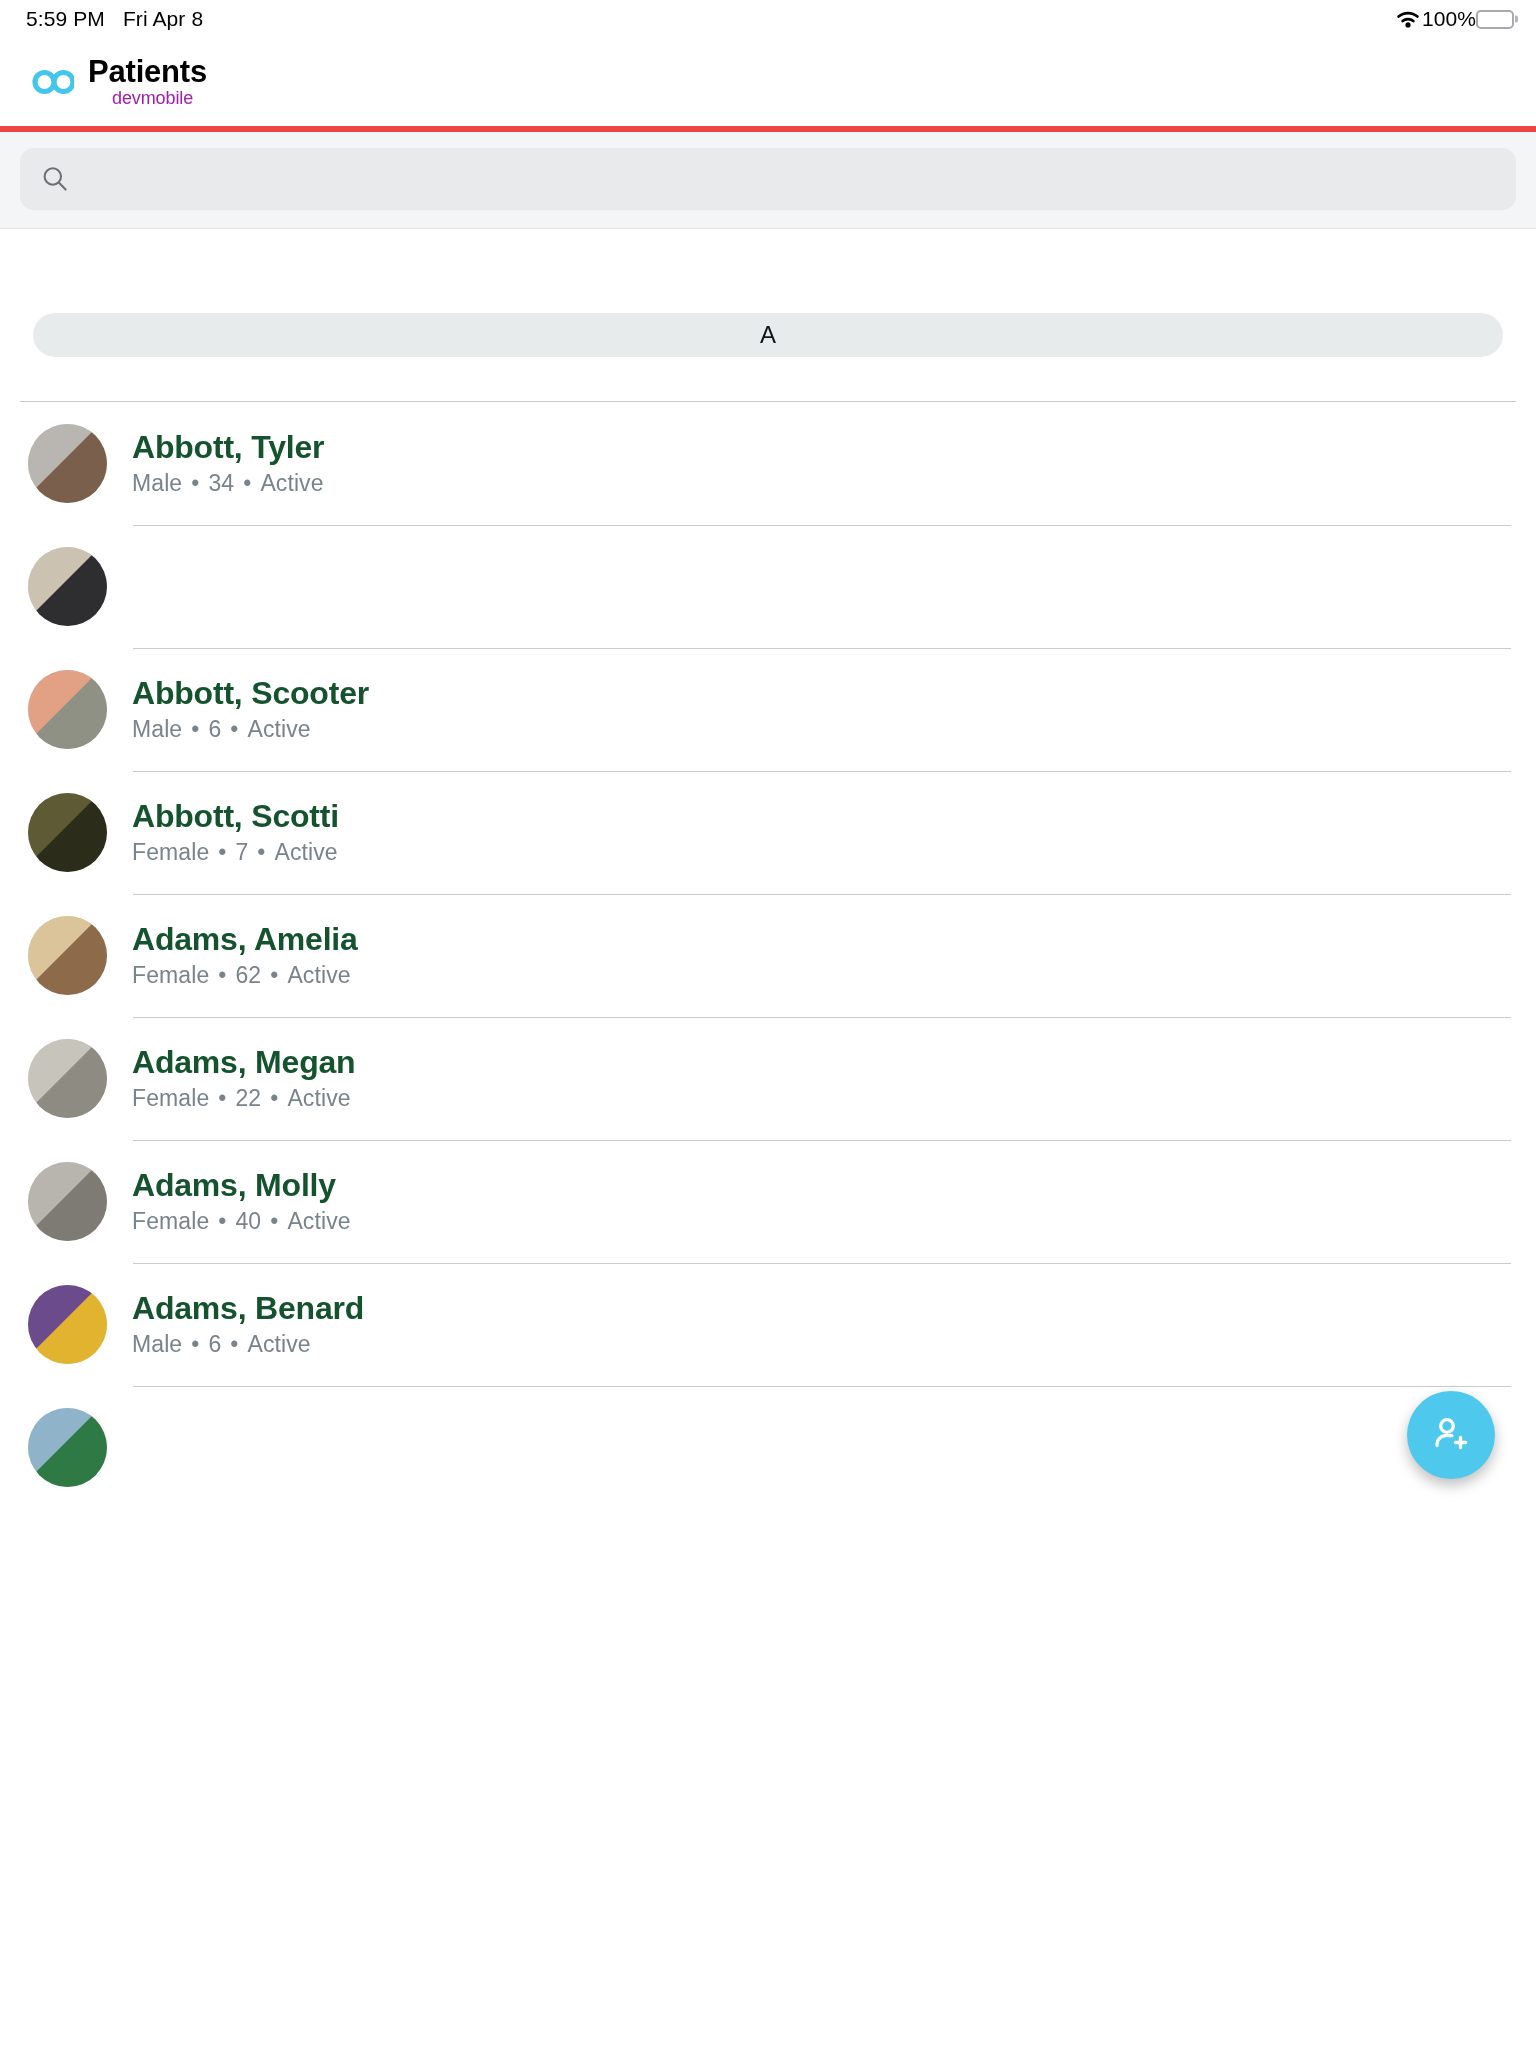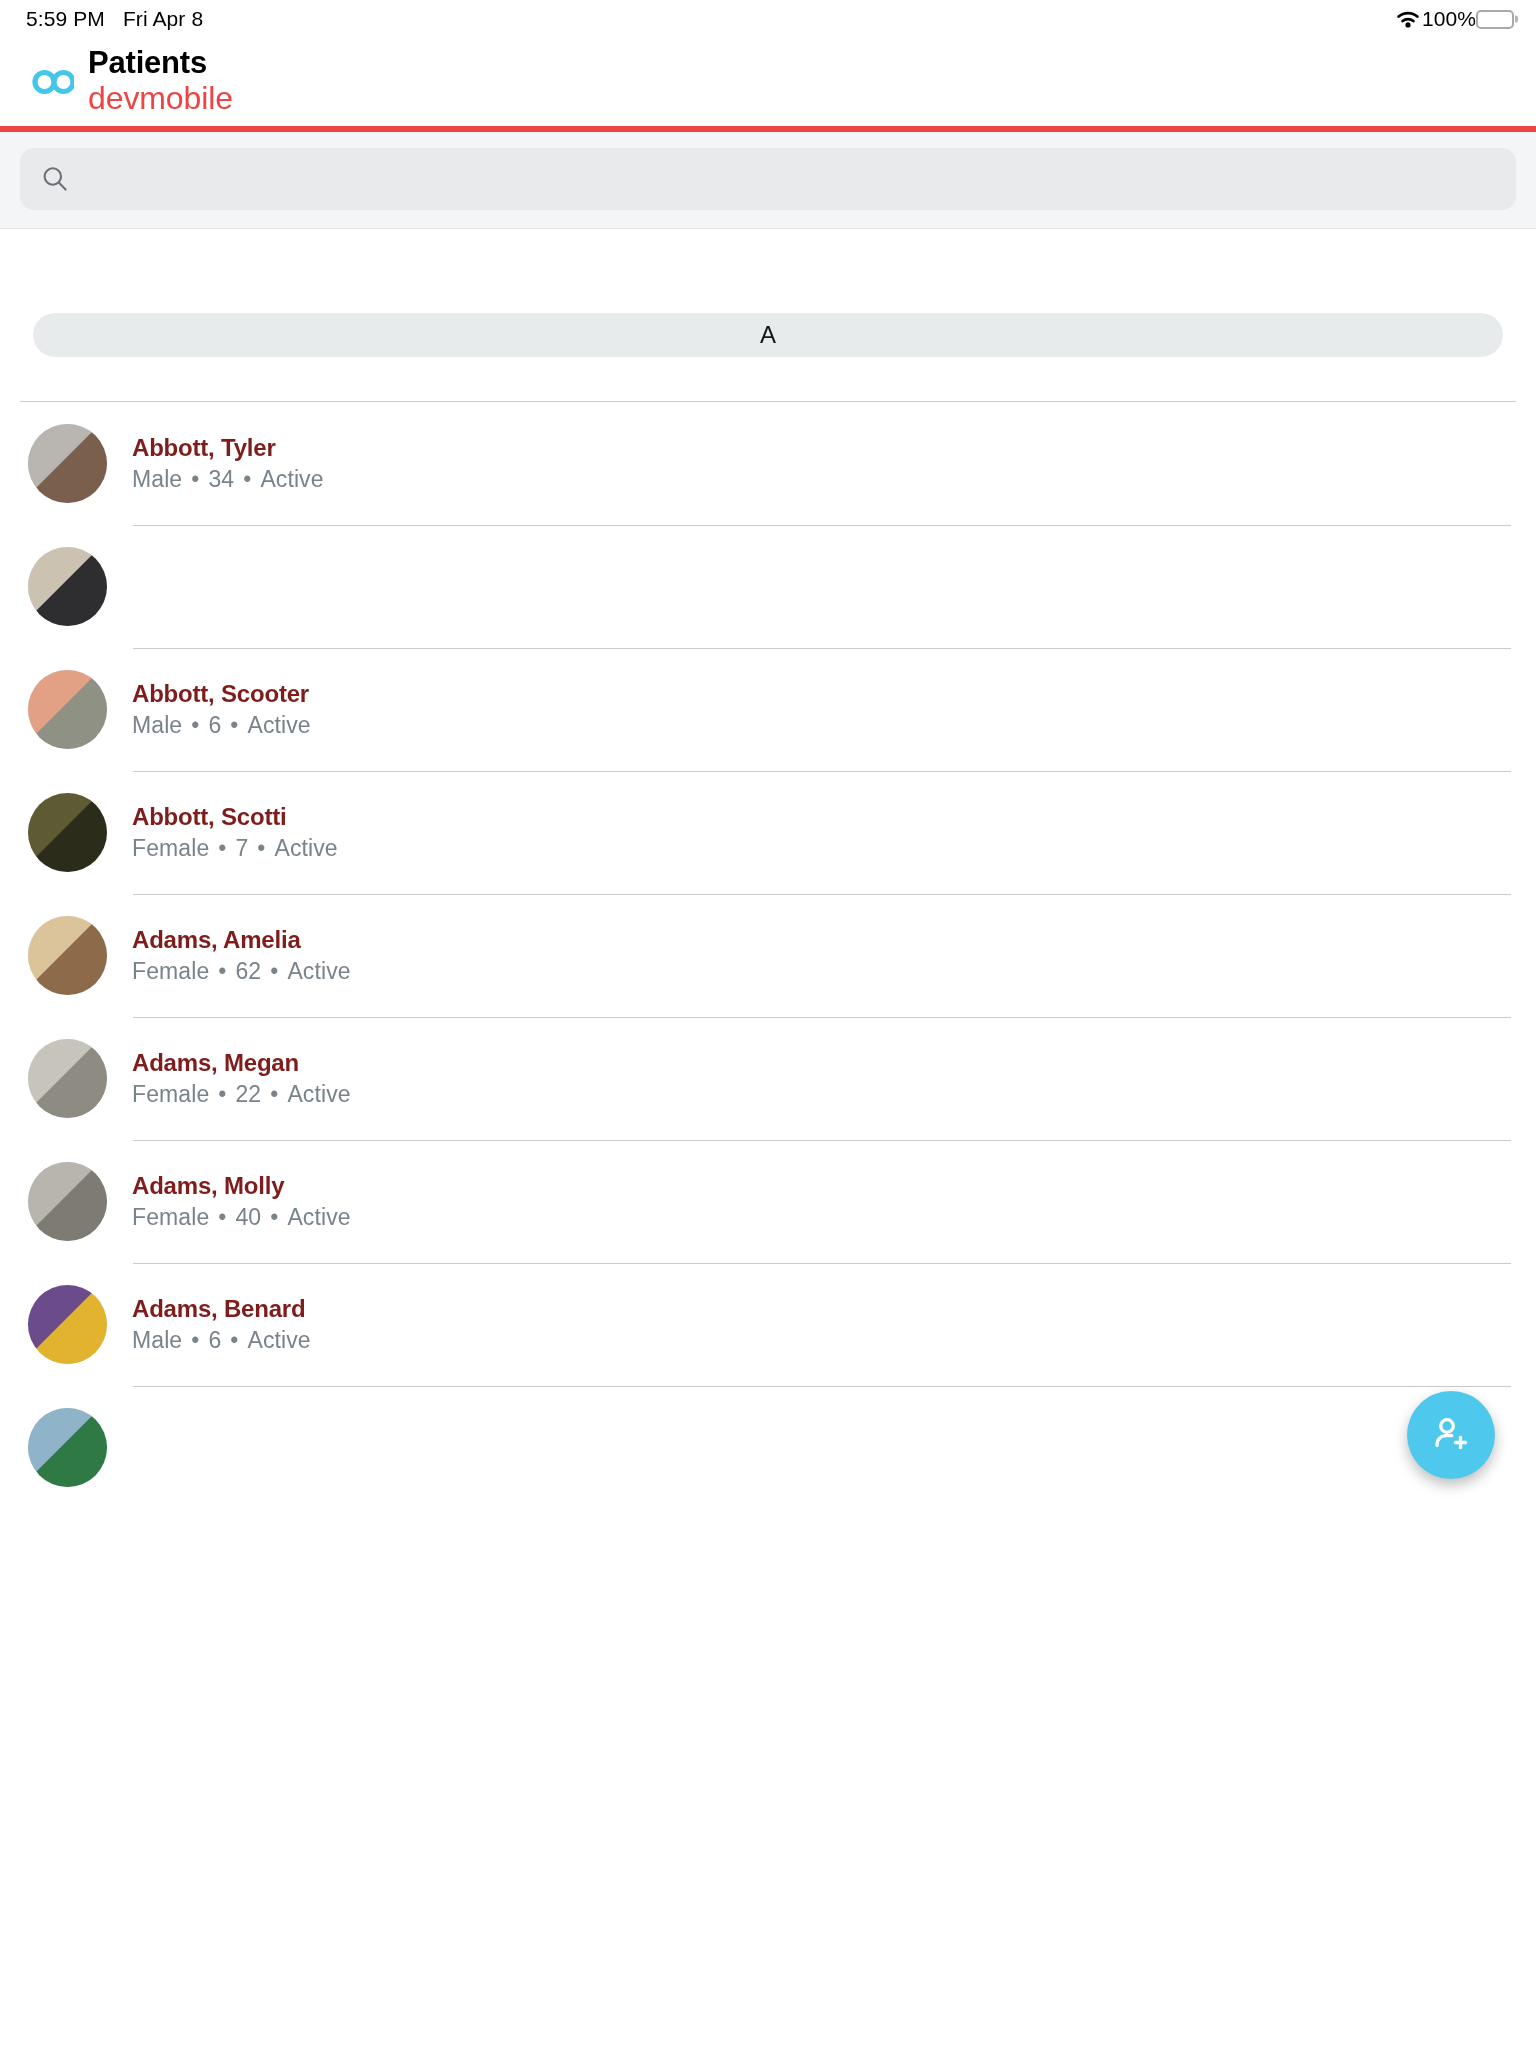--- a/index.html
+++ b/index.html
@@ -58,24 +58,25 @@
   .logo { width: 46px; height: 46px; flex: 0 0 auto; margin-right: 14px; }
   .titles { display: flex; flex-direction: column; justify-content: center; }
   .app-title {
     font-size: 31px;
     font-weight: bold;
     color: #000000;
     line-height: 1.08;
     letter-spacing: -0.2px;
   }
   .app-subtitle {
-    font-size: 32px;
-    color: #ef4444;
+    font-size: 18px;
+    color: #a21caf;
     line-height: 1.18;
     letter-spacing: -0.1px;
+    margin-left: 24px;
   }
 
   
   .searchwrap {
     background: #f4f5f6;
     padding: 16px 20px 18px 20px;
     border-bottom: 1px solid #e2e3e5;
   }
   .searchfield {
     height: 62px;
@@ -140,23 +141,23 @@
     border-radius: 50%;
     flex: 0 0 auto;
     margin-right: 25px;
     overflow: hidden;
     position: relative;
     background: #cfd2d4;
   }
   .avatar .av-art { position: absolute; inset: 0; }
   .rowtext { display: flex; flex-direction: column; justify-content: center; gap: 5px; }
   .row-name {
-    font-size: 24px;
+    font-size: 32px;
     font-weight: bold;
-    color: #7f1d1d;
+    color: #14532d;
     letter-spacing: -0.2px;
     line-height: 1.1;
   }
   .row-meta {
     font-size: 23px;
     color: #78838a;
     line-height: 1.15;
     letter-spacing: 0.1px;
   }
   .row-meta .dot { padding: 0 9px; }

